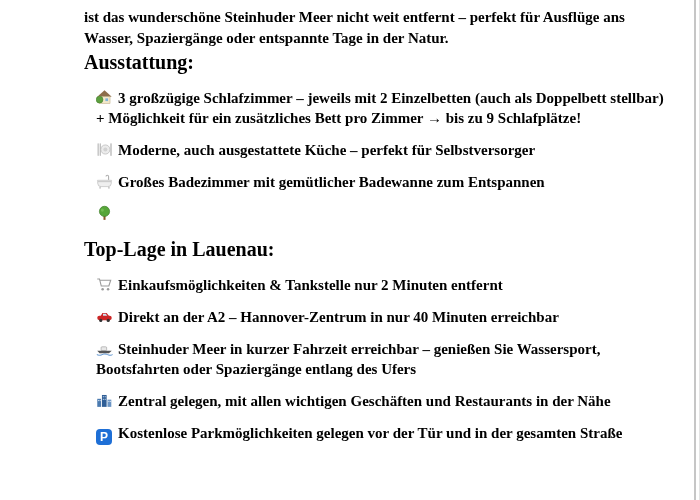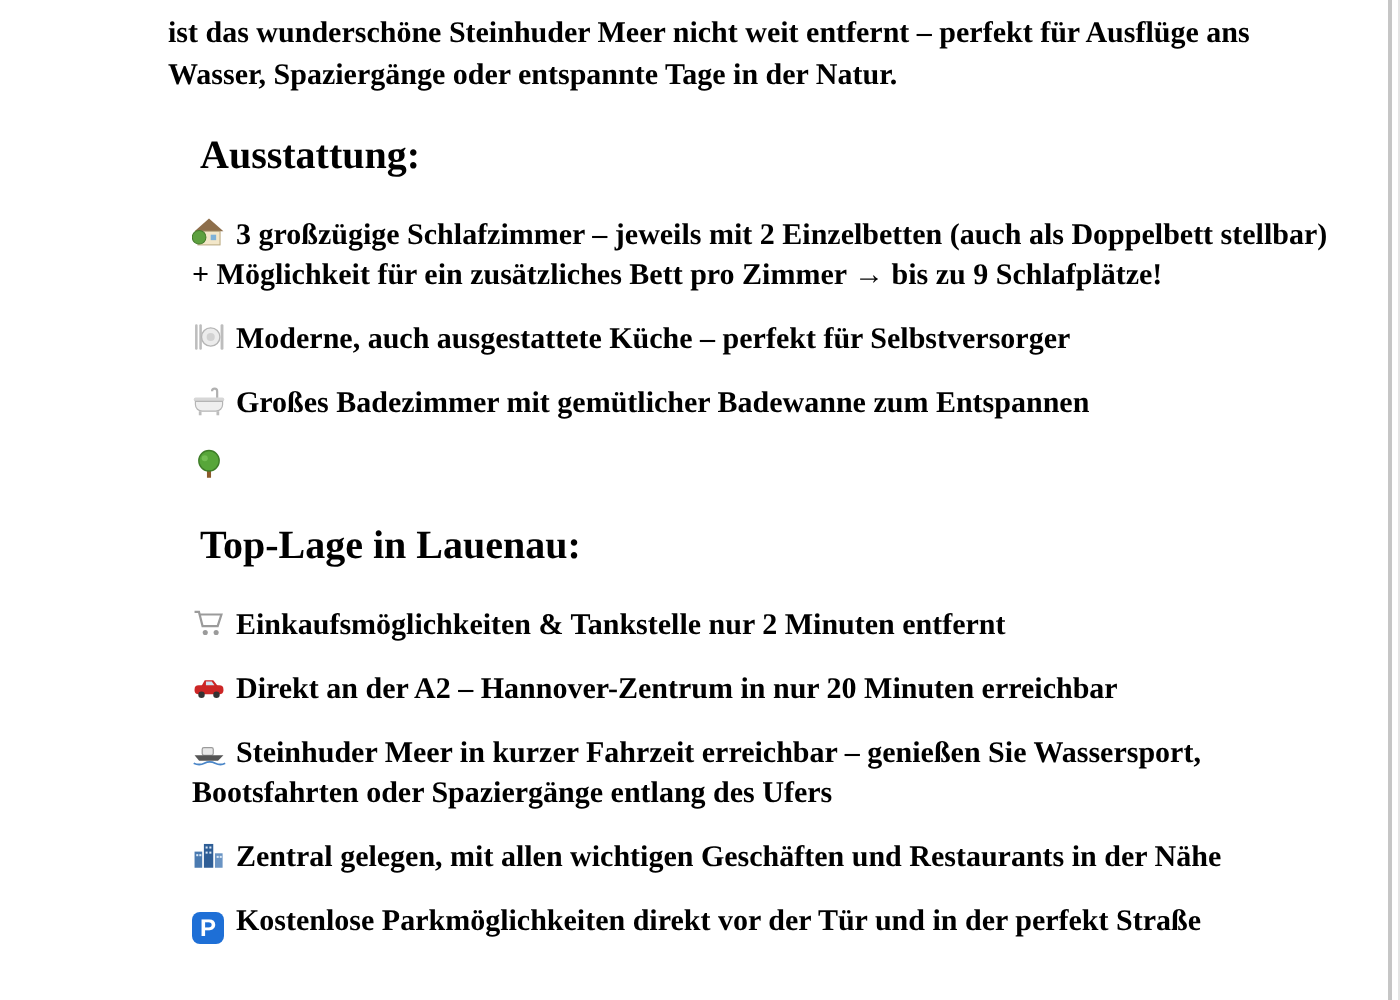--- a/index.html
+++ b/index.html
@@ -22,21 +22,21 @@
     margin: -9px 0 0 0;
     font-size: 15px;
     font-weight: bold;
     line-height: 21px;
     white-space: pre-wrap;
   }
   h1.sec {
     font-size: 20px;
     font-weight: bold;
     line-height: 27px;
-    margin: 16px;
+    margin: 0;
   }
   .h1-a { margin-top: 11px; }
   .h1-b { margin-top: 15px; }
   p.bullet {
     margin: 12px;
     font-size: 15px;
     font-weight: bold;
     line-height: 20px;
   }
   p.bullet .t { white-space: pre-wrap; }
@@ -145,21 +145,21 @@
     </svg></span><span class="t">Einkaufsmöglichkeiten &amp; Tankstelle nur 2 Minuten entfernt</span>
   </p>
 
   <p class="bullet mt14">
     <span class="icon"><svg viewBox="0 0 20 20">
       <path d="M5.5 9.5 7.5 6h5l2.8 3.5z" fill="#cc2626"></path>
       <rect x="1.5" y="9" width="17" height="5.3" rx="2.4" fill="#cc2626"></rect>
       <path d="M8.2 6.8h3.4l1.6 2.2H8.2z" fill="#cfe4f2"></path>
       <circle cx="5.6" cy="14.6" r="1.9" fill="#333333"></circle>
       <circle cx="14.4" cy="14.6" r="1.9" fill="#333333"></circle>
-    </svg></span><span class="t">Direkt an der A2 – Hannover-Zentrum in nur 20 Minuten erreichbar</span>
+    </svg></span><span class="t">Direkt an der A2 – Hannover-Zentrum in nur 40 Minuten erreichbar</span>
   </p>
 
   <p class="bullet mt14">
     <span class="icon"><svg viewBox="0 0 20 20">
       <rect x="6" y="8" width="6.5" height="4.5" rx="1" fill="#e8e8e8" stroke="#9a9a9a" stroke-width="0.7"></rect>
       <path d="M1.5 12.5h17l-3.2 3.2H4.2z" fill="#555555"></path>
       <path d="M1 17.2c2.2 1 4.3 1 6.3 0s4.2-1 6.3 0 4.2 1 5.9 0" fill="none" stroke="#4a86c8" stroke-width="1.1"></path>
     </svg></span><span class="t">Steinhuder Meer in kurzer Fahrzeit erreichbar – genießen Sie Wassersport,
 Bootsfahrten oder Spaziergänge entlang des Ufers</span>
   </p>
@@ -174,19 +174,19 @@
       <rect x="8" y="5" width="1.2" height="1.2" fill="#dbe9f7"></rect>
           <rect x="10.2" y="5" width="1.2" height="1.2" fill="#dbe9f7"></rect>
       <rect x="8" y="8" width="1.2" height="1.2" fill="#dbe9f7"></rect>
           <rect x="10.2" y="8" width="1.2" height="1.2" fill="#dbe9f7"></rect>
       <rect x="14.5" y="10.5" width="1.2" height="1.2" fill="#dbe9f7"></rect>
           <rect x="16.3" y="10.5" width="1.2" height="1.2" fill="#dbe9f7"></rect>
     </svg></span><span class="t">Zentral gelegen, mit allen wichtigen Geschäften und Restaurants in der Nähe</span>
   </p>
 
   <p class="bullet mt11">
-    <span class="parking-badge"></span><span class="t">Kostenlose Parkmöglichkeiten direkt vor der Tür und in der perfekt Straße</span>
+    <span class="parking-badge"></span><span class="t">Kostenlose Parkmöglichkeiten gelegen vor der Tür und in der gesamten Straße</span>
   </p>
 
 </div>
 
 <div class="scrollbar-line"></div>
 <div class="edge-line"></div>
 
 </body></html>

